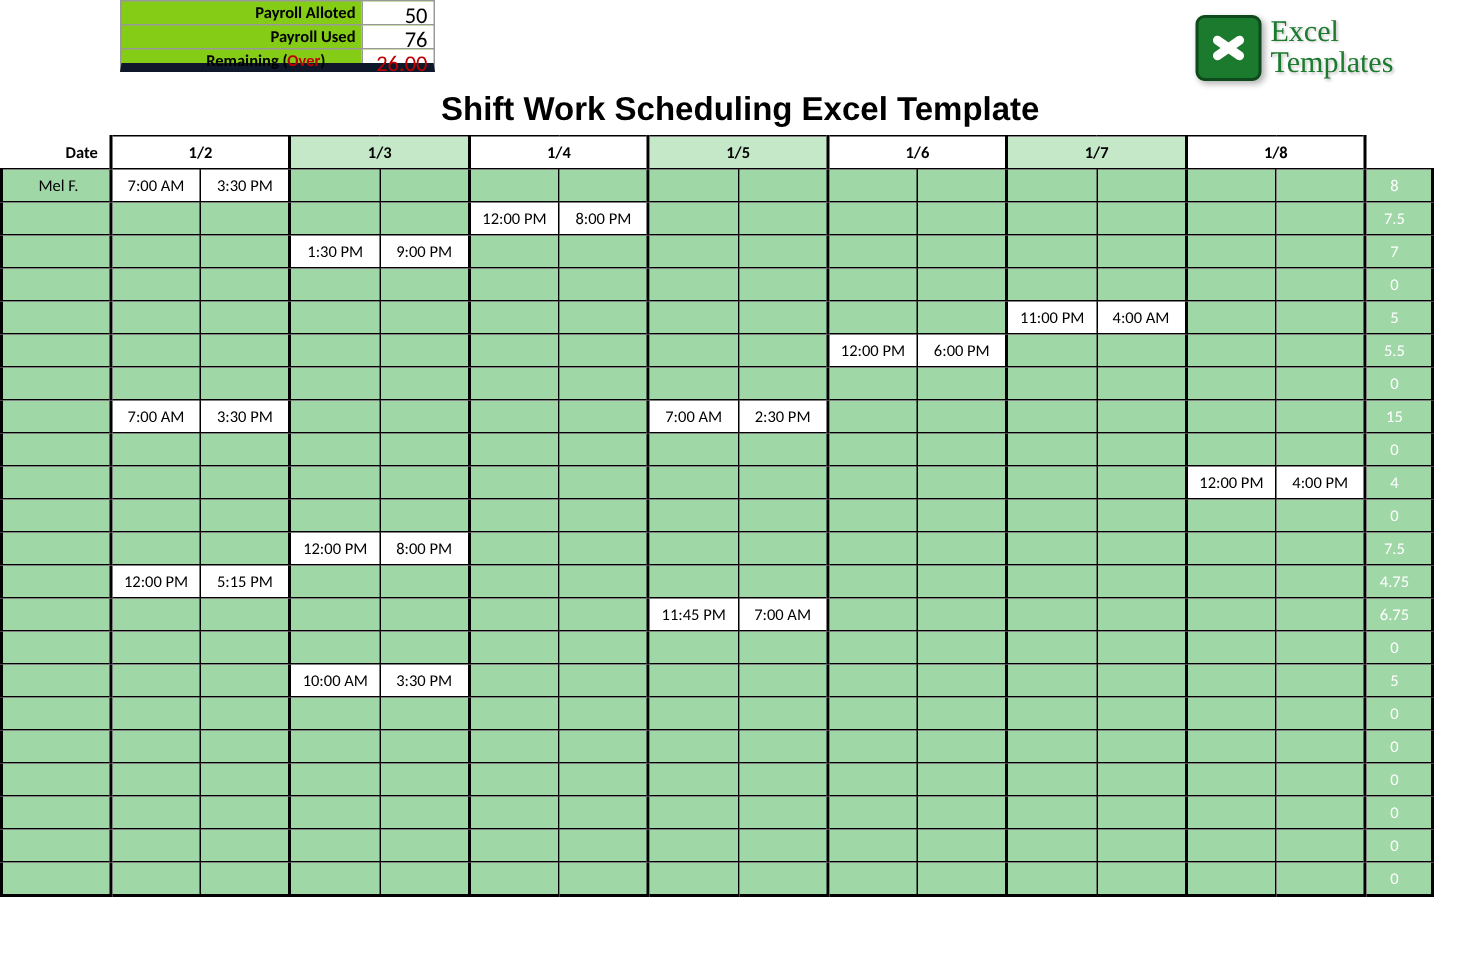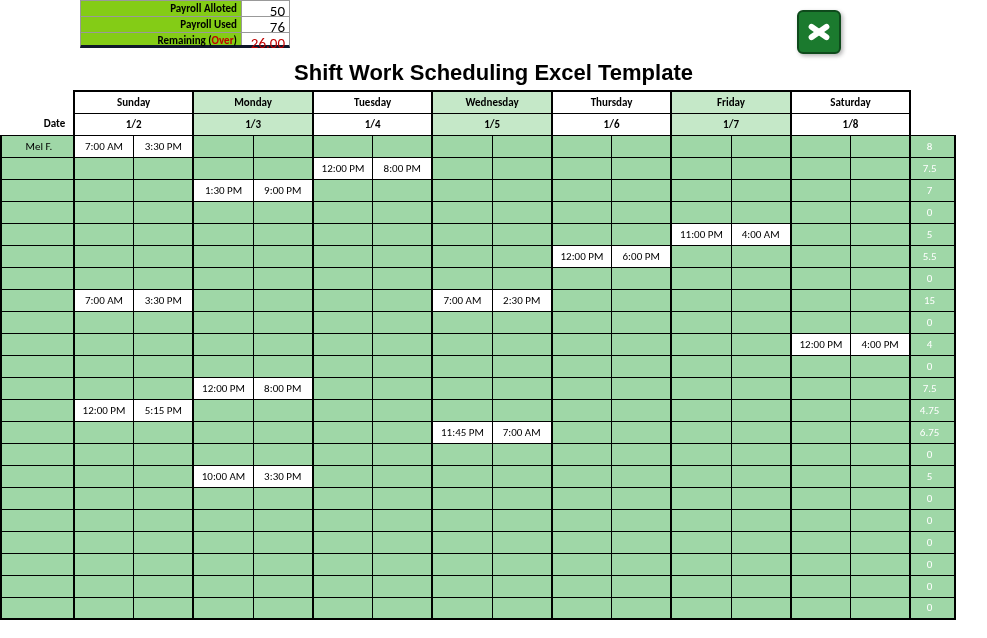--- a/index.html
+++ b/index.html
@@ -39,21 +39,21 @@
     margin-left: 80px;
     width: 210px;
   }
   .payroll-row {
     display: flex;
     height: 16px;
     background: #84cc16;
     border: 1px solid #999;
     border-bottom: none;
   }
-  .payroll-row:last-child { border-bottom: 3px solid #0f172a; }
+  .payroll-row:last-child { border-bottom: 6px solid #0f172a; gap: 20px; }
   .payroll-label {
     flex: 1;
     text-align: right;
     font-weight: bold;
     padding: 1px 4px 0 0;
     font-size: 11px;
   }
   .payroll-value {
     width: 48px;
     text-align: right;
@@ -154,20 +154,24 @@
           <div class="payroll-label">Payroll Used</div>
           <div class="payroll-value">76</div>
         </div>
         <div class="payroll-row">
           <div class="payroll-label">Remaining (<span class="red">Over</span>)</div>
           <div class="payroll-value red">26.00</div>
         </div>
       </div>
     <div class="logo">
       <div class="logo-x"></div>
+      <div class="logo-text">
+        <div>Excel</div>
+        <div>Templates</div>
+      </div>
     </div>
   </div>
 
   <div class="title">Shift Work Scheduling Excel Template</div>
 
   <table class="schedule">
     <colgroup>
       <col class="col-name">
       <col class="col-cell">
         <col class="col-cell">
@@ -179,31 +183,20 @@
         <col class="col-cell">
       <col class="col-cell">
         <col class="col-cell">
       <col class="col-cell">
         <col class="col-cell">
       <col class="col-cell">
         <col class="col-cell">
       <col class="col-total">
     </colgroup>
     <thead id="thead">
-        <tr class="hdr-days">
-          <th style="border: none;"></th>
-          <th colspan="2" class="day-header left-thick top-thick">Sunday</th>
-          <th colspan="2" class="day-header left-thick top-thick day-alt">Monday</th>
-          <th colspan="2" class="day-header left-thick top-thick">Tuesday</th>
-          <th colspan="2" class="day-header left-thick top-thick day-alt">Wednesday</th>
-          <th colspan="2" class="day-header left-thick top-thick">Thursday</th>
-          <th colspan="2" class="day-header left-thick top-thick day-alt">Friday</th>
-          <th colspan="2" class="day-header left-thick top-thick right-thick">Saturday</th>
-          <th style="border: none;"></th>
-        </tr>
         <tr class="hdr-dates">
           <th class="date-label" style="border-top: none; border-right: none; border-bottom: 1px solid rgb(0, 0, 0); border-left: none; border-image: initial;">Date</th>
           <th colspan="2" class="left-thick">1/2</th>
           <th colspan="2" class="left-thick day-alt">1/3</th>
           <th colspan="2" class="left-thick">1/4</th>
           <th colspan="2" class="left-thick day-alt">1/5</th>
           <th colspan="2" class="left-thick">1/6</th>
           <th colspan="2" class="left-thick day-alt">1/7</th>
           <th colspan="2" class="left-thick right-thick">1/8</th>
           <th style="border: none;"></th>

